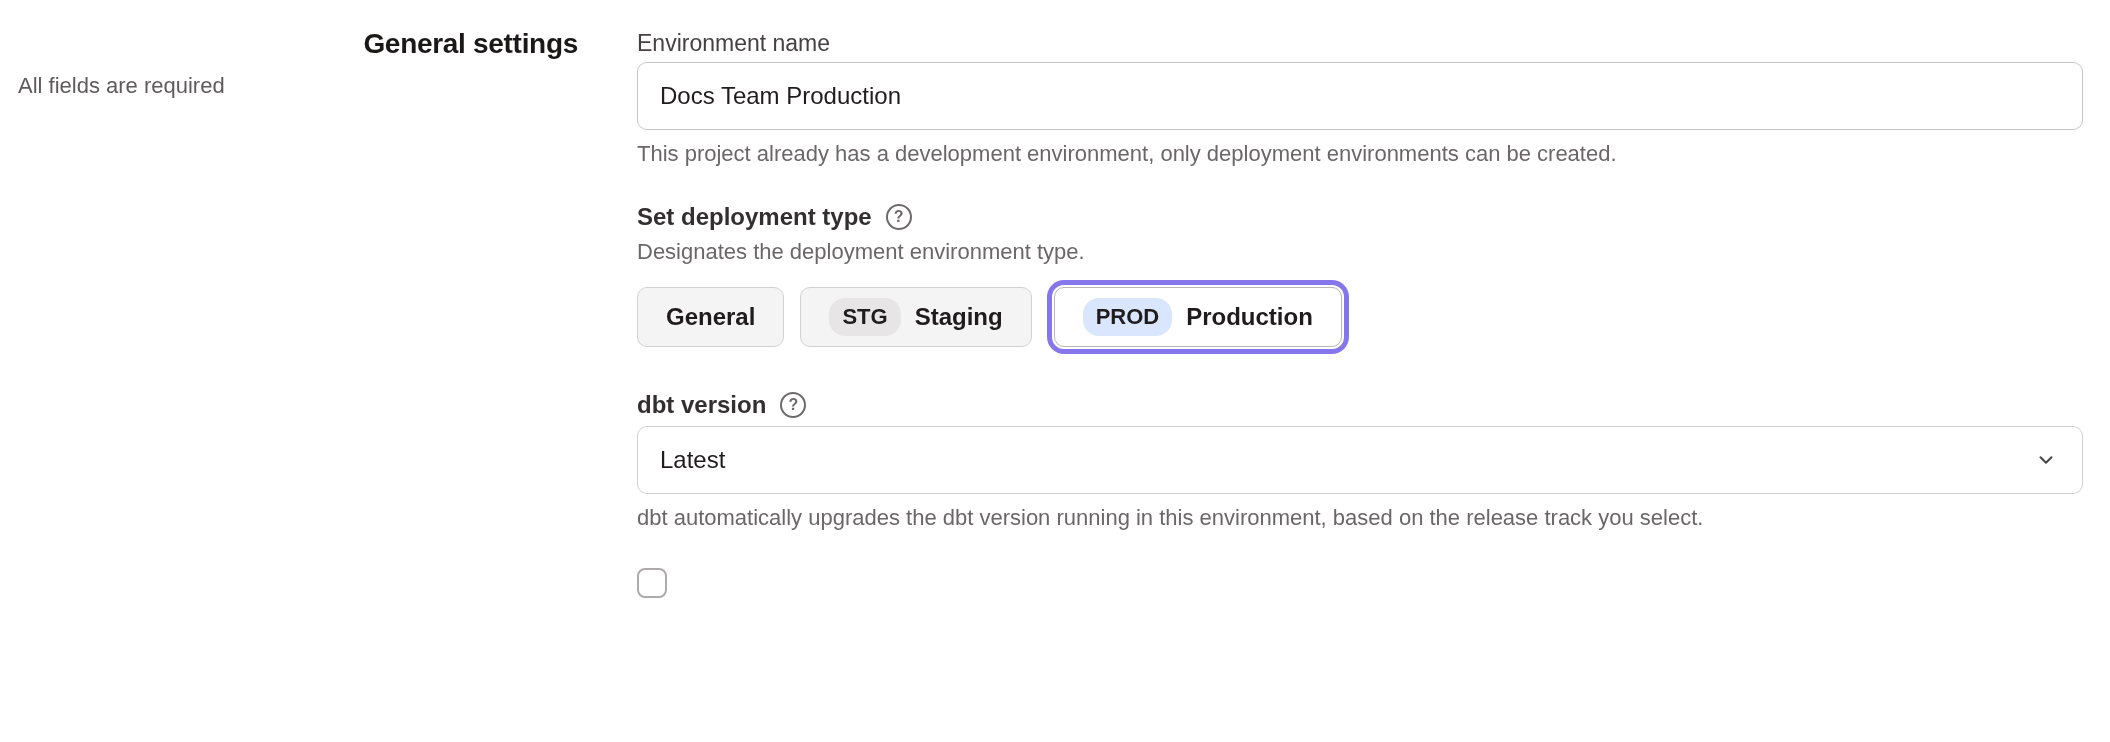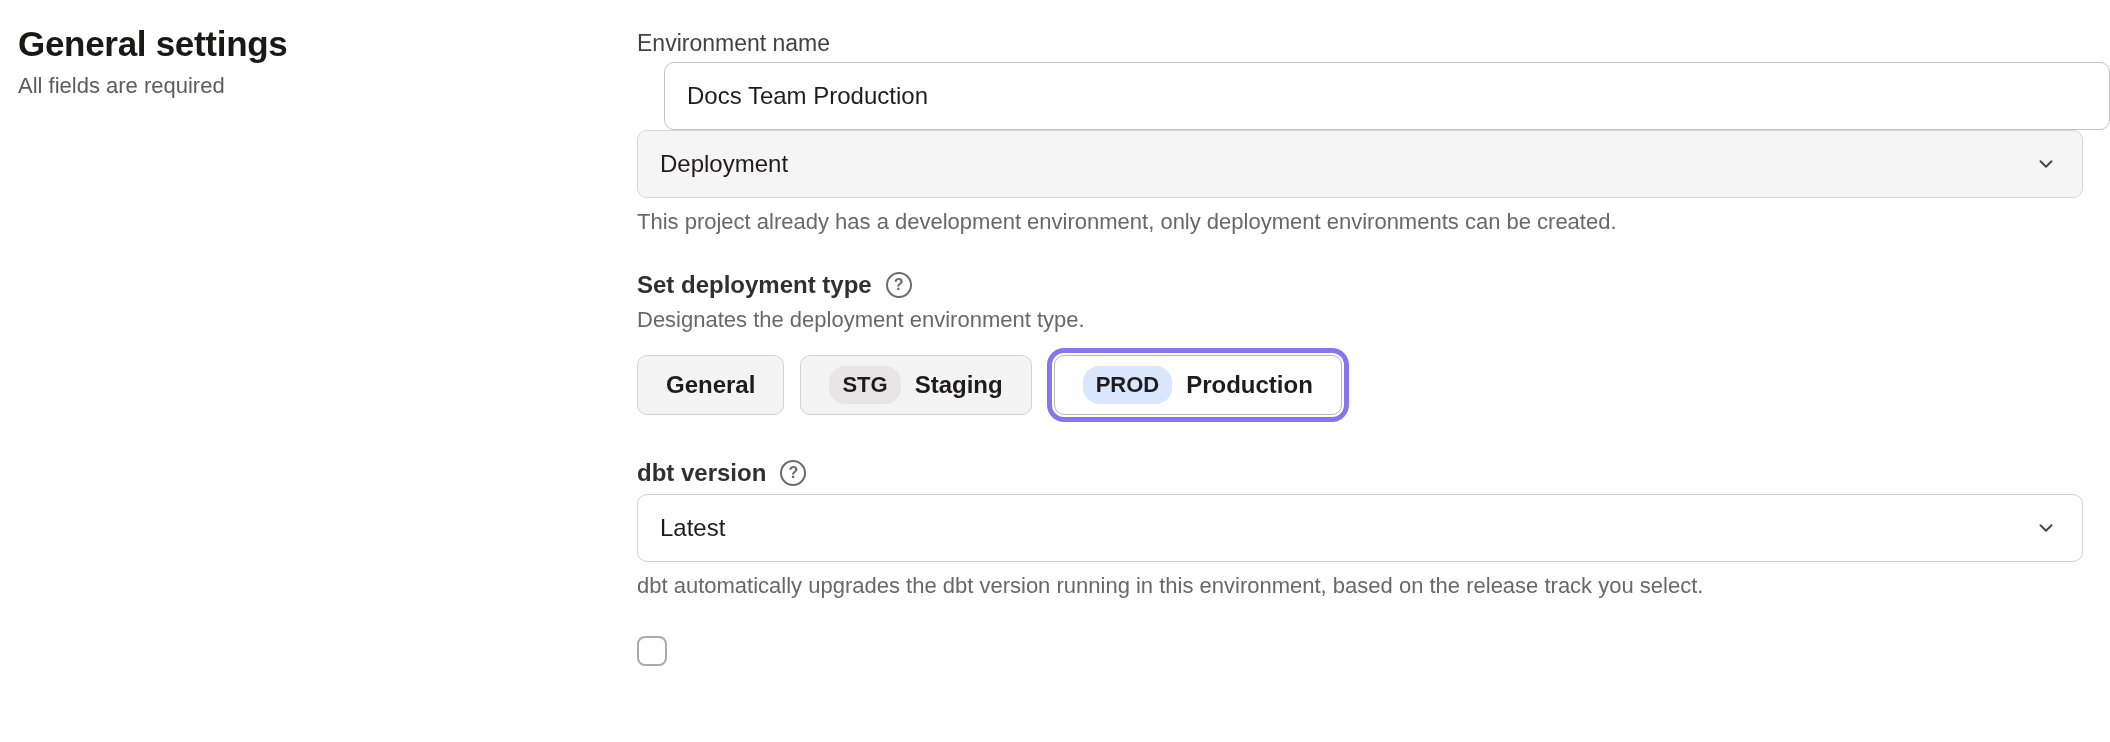--- a/index.html
+++ b/index.html
@@ -6,43 +6,43 @@
   html, body {
     width: 2110px; height: 742px;
     background: #ffffff;
     font-family: "Liberation Sans", "DejaVu Sans", sans-serif;
     overflow: hidden;
     -webkit-font-smoothing: antialiased;
   }
   
   .left-col { position: absolute; left: 18px; top: 22px; width: 560px; }
   .page-title {
-    font-size: 35px; font-weight: 700; color: #1b1818;
-    letter-spacing: -0.3px; line-height: 44px;
+    font-size: 28px; font-weight: 700; color: #1b1818;
+    letter-spacing: -0.3px; line-height: 44px; text-align: right;
   }
   .page-subtitle {
     margin-top: 6px; font-size: 22px; font-weight: 400; color: #5f5b5c;
     line-height: 28px;
   }
   
   .form-col { position: absolute; left: 637px; top: 20px; width: 1446px; }
 
   .field-label {
     display: block; font-size: 23px; line-height: 26px;
     color: #454142; font-weight: 500;
   }
   .field-label.dim { color: #b6b2b3; }
   .label-env-name { margin: 10px 0 6px 0; }
   .label-env-type { margin: 28px 0 5px 0; }
 
   .text-input {
     width: 100%; height: 68px;
     border: 1px solid #c8c4c6; border-radius: 10px;
     padding: 0 22px; font-size: 24px; color: #201c1d;
-    font-family: inherit; background: #ffffff; outline: none; margin-left: 27px;
+    font-family: inherit; background: #ffffff; outline: none;
   }
 
   .select-box {
     position: relative; width: 100%; height: 68px;
     border: 1px solid #d4d0d2; border-radius: 10px;
     background: #ffffff;
     display: flex; align-items: center;
     padding: 0 60px 0 22px;
     font-size: 24px; color: #201c1d;
     cursor: pointer;
@@ -117,28 +117,20 @@
   <div class="page-subtitle">All fields are required</div>
 </div>
 
 <div class="form-col">
 
   
   <label class="field-label label-env-name">Environment name</label>
   <input class="text-input" type="text" value="Docs Team Production" style="">
 
   
-  <div class="select-box disabled">
-    <span>Deployment</span>
-    <span class="select-chevron">
-      <svg width="22" height="22" viewBox="0 0 24 24" fill="none">
-        <path d="M6 9l6 6 6-6" stroke="#4a4647" stroke-width="2.2" stroke-linecap="round" stroke-linejoin="round"></path>
-      </svg>
-    </span>
-  </div>
   <div class="helper-text">This project already has a development environment, only deployment environments can be created.</div>
 
   
   <div class="section-label-row">
     <span class="section-label">Set deployment type</span>
     <span class="help-icon">?</span>
   </div>
   <div class="section-sub">Designates the deployment environment type.</div>
 
   <div class="seg-row">

